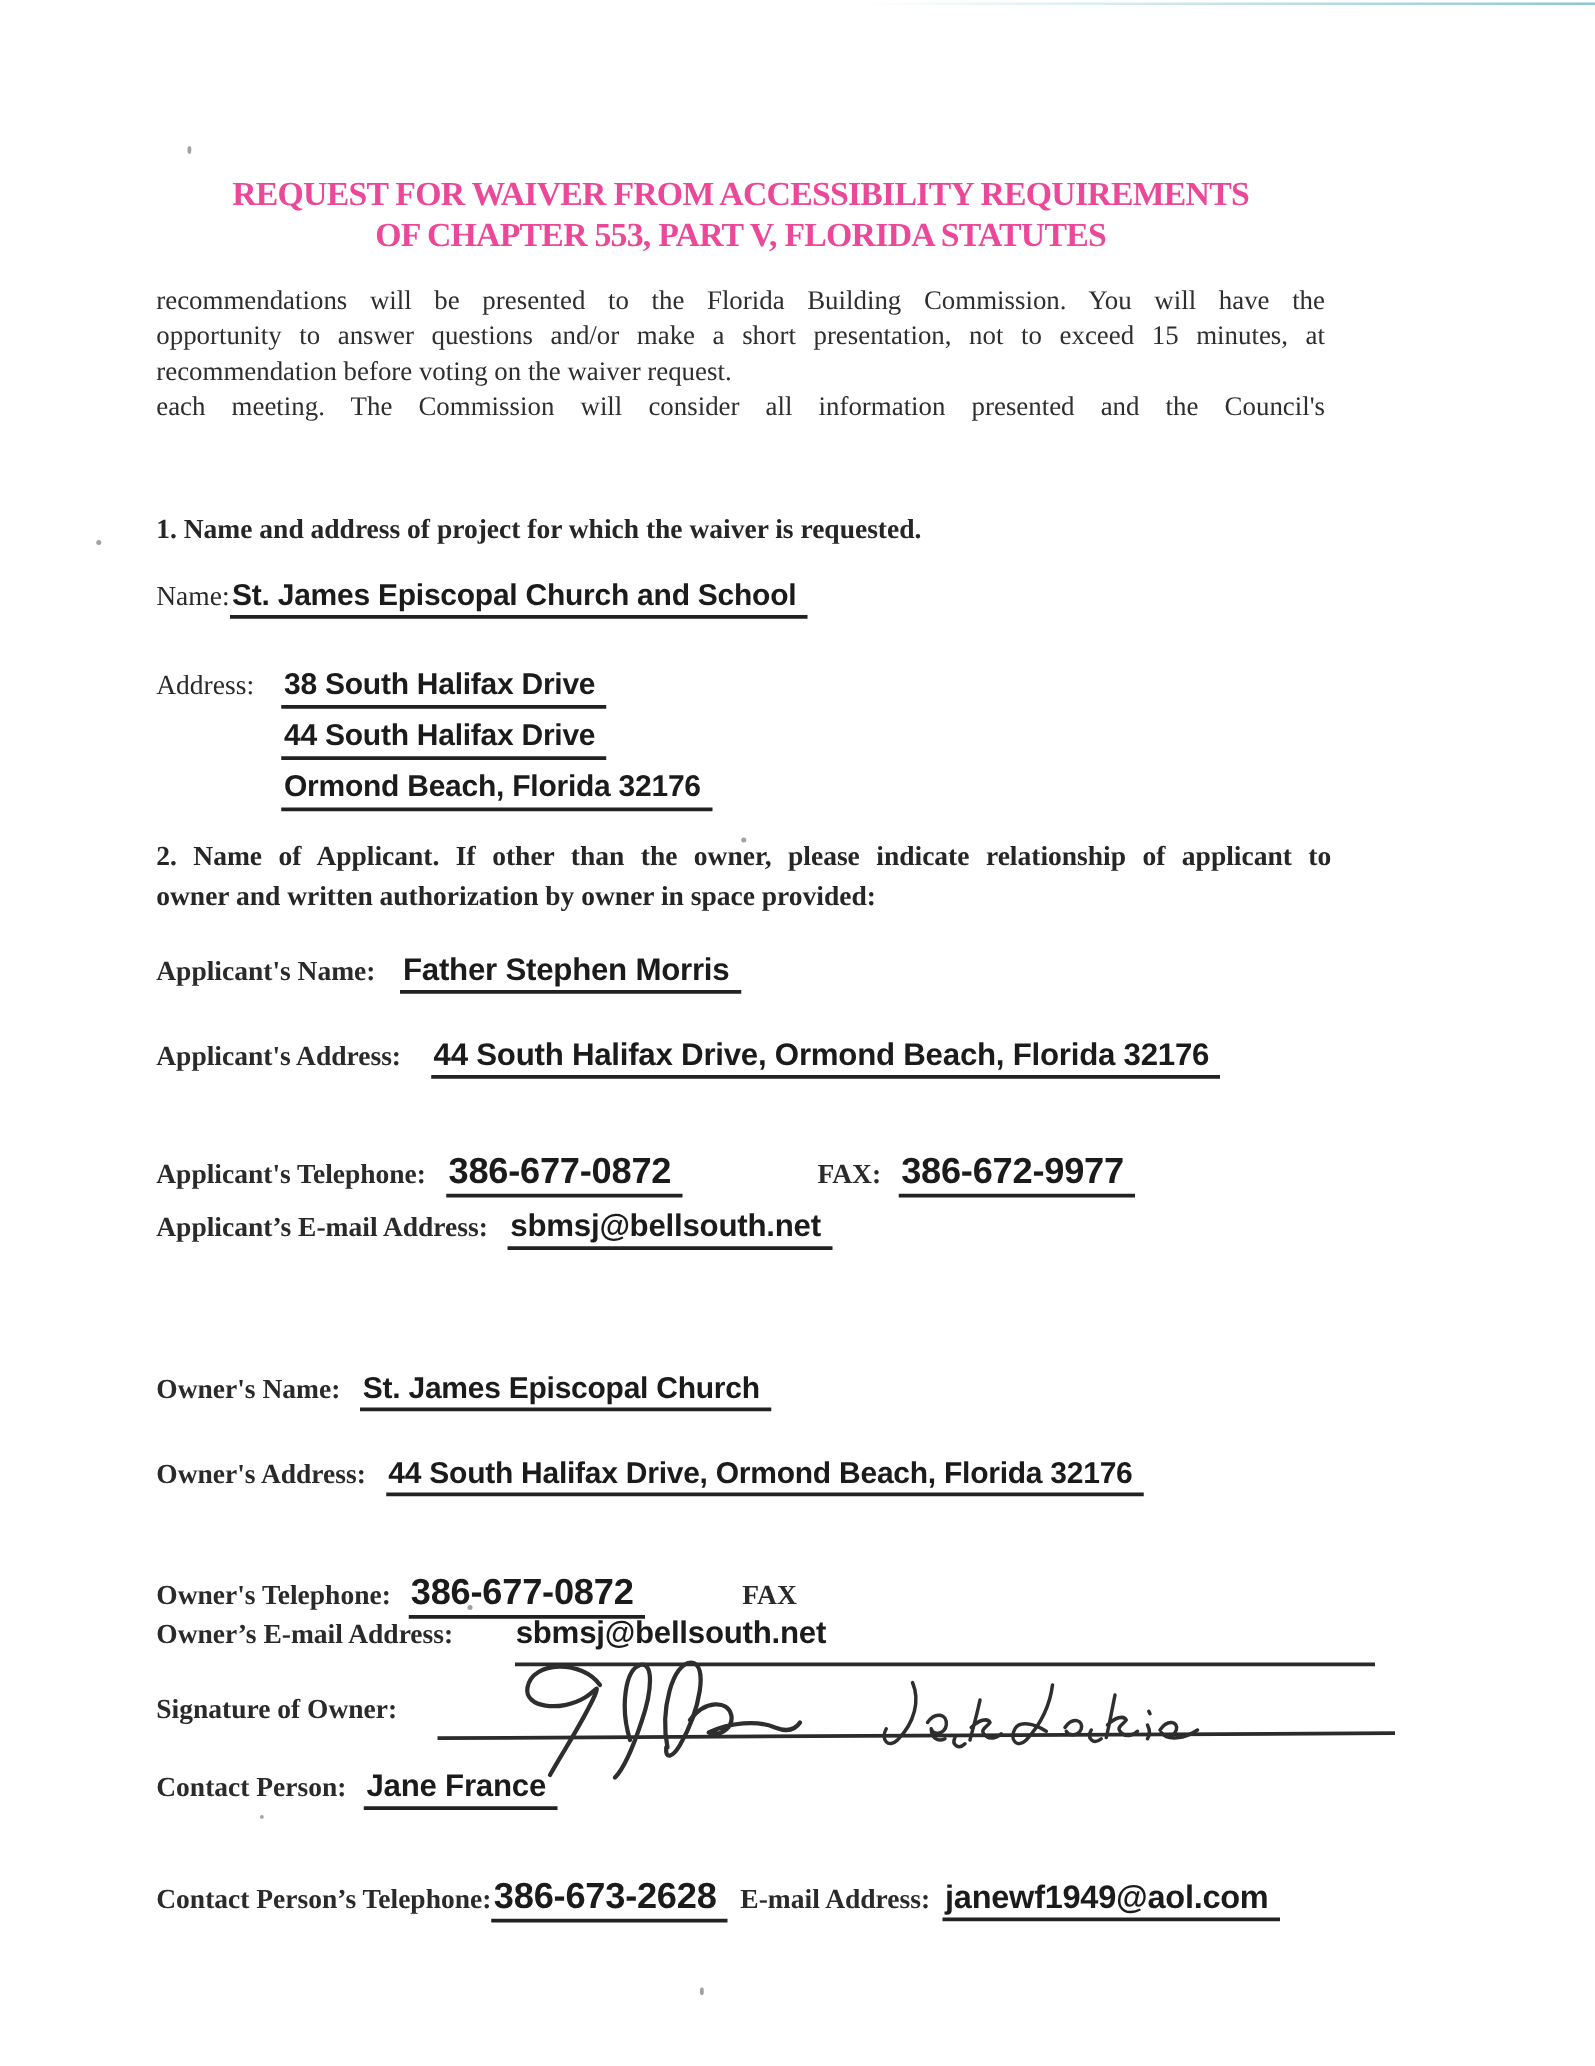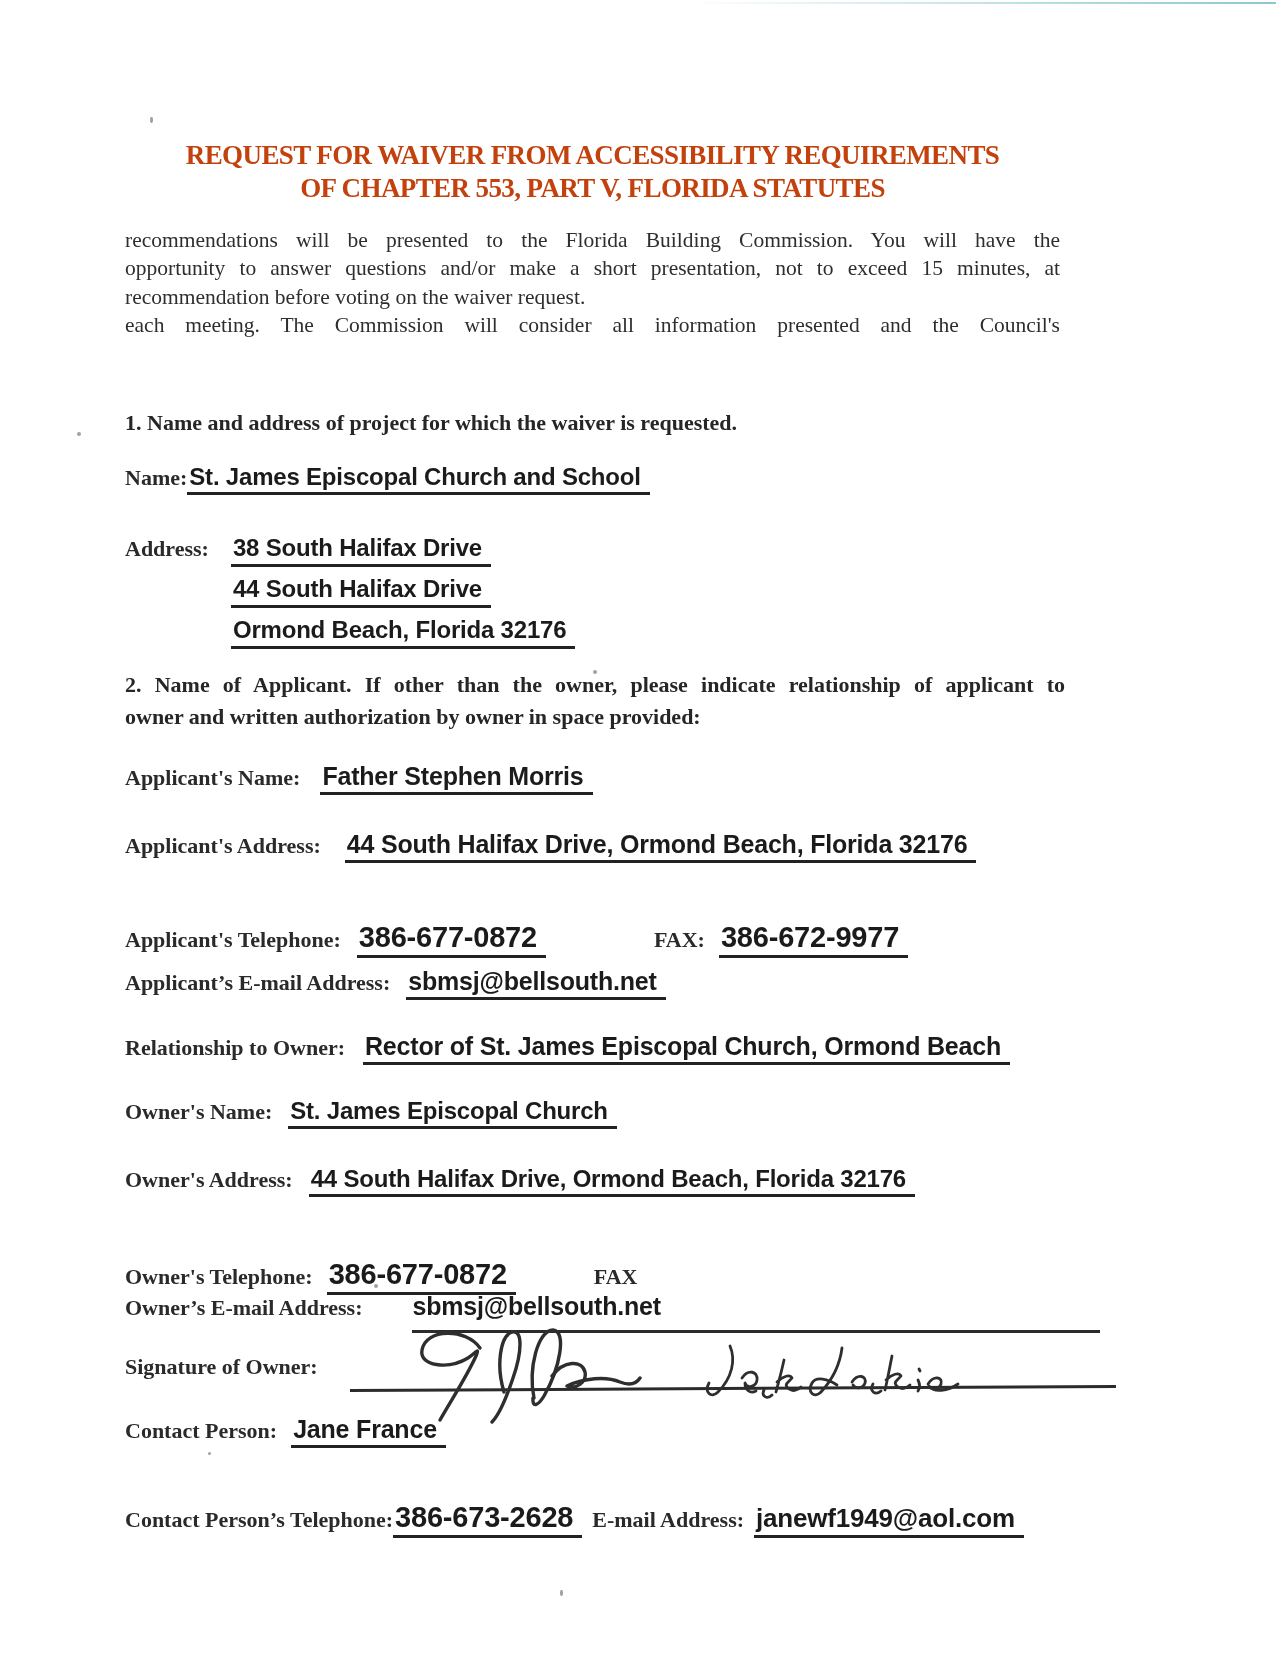--- a/index.html
+++ b/index.html
@@ -12,21 +12,21 @@
 
   
   .scan-line {
     position:absolute; top:2px; left:690px; width:586px; height:2px;
     background:linear-gradient(to right, rgba(120,190,195,0), rgba(100,180,190,.75));
   }
   .speck { position:absolute; background:#8a8a8a; border-radius:50%; opacity:.8; }
 
   .title {
     position:absolute; left:125px; width:935px; text-align:center;
-    font-weight:700; font-size:27px; letter-spacing:-0.6px; color:#c2410c;
+    font-weight:700; font-size:27px; letter-spacing:-0.6px; color:#ec4899;
     white-space:nowrap;
   }
   .para { position:absolute; left:125px; width:935px; }
   .pline {
     font-size:21.5px; line-height:28.4px; color:#2e2e2e;
     text-align:justify;
   }
   .pline.just { text-align-last:justify; }
 
   .heading {
@@ -34,21 +34,21 @@
     font-weight:700; font-size:22px; color:#262626;
   }
   .hline { line-height:31.5px; }
   .hline.just { text-align:justify; text-align-last:justify; }
 
   .row {
     position:absolute; left:125px;
     display:flex; align-items:baseline; white-space:nowrap;
   }
   .lbl { font-weight:700; font-size:22px; color:#2a2a2a; }
-  .lbl.reg { font-weight:700;text-align:right; }
+  .lbl.reg { font-weight:400;text-align:right; }
   .val {
     font-family:"Liberation Sans", sans-serif; font-weight:700;
     font-size:24px; color:#1b1b1b; letter-spacing:-0.2px;
     border-bottom:3px solid #222; padding:0 9px 1px 2px;
   }
   .val.lg { font-size:29px;margin-top:21px; }
   .val.md { font-size:25px; }
   .val.noline { border-bottom:none; }
   .addr-lines .val { display:inline-block; margin-bottom:7px; }
   .addr-lines > div { line-height:30px; }
@@ -110,24 +110,20 @@
     <span class="val lg" style="margin-left:16px">386-677-0872</span>
     <span class="lbl" style="margin-left:108px">FAX:</span>
     <span class="val lg" style="margin-left:14px">386-672-9977</span>
   </div>
 
   <div class="row" style="top:967px">
     <span class="lbl">Applicant’s E-mail Address:</span>
     <span class="val md" style="margin-left:16px">sbmsj@bellsouth.net</span>
   </div>
 
-  <div class="row" style="top:1032px">
-    <span class="lbl">Relationship to Owner:</span>
-    <span class="val md" style="margin-left:18px">Rector of St. James Episcopal Church, Ormond Beach</span>
-  </div>
 
   <div class="row" style="top:1097px">
     <span class="lbl">Owner's Name:</span>
     <span class="val" style="margin-left:16px">St. James Episcopal Church</span>
   </div>
 
   <div class="row" style="top:1165px">
     <span class="lbl">Owner's Address:</span>
     <span class="val" style="margin-left:16px">44 South Halifax Drive, Ormond Beach, Florida 32176</span>
   </div>

